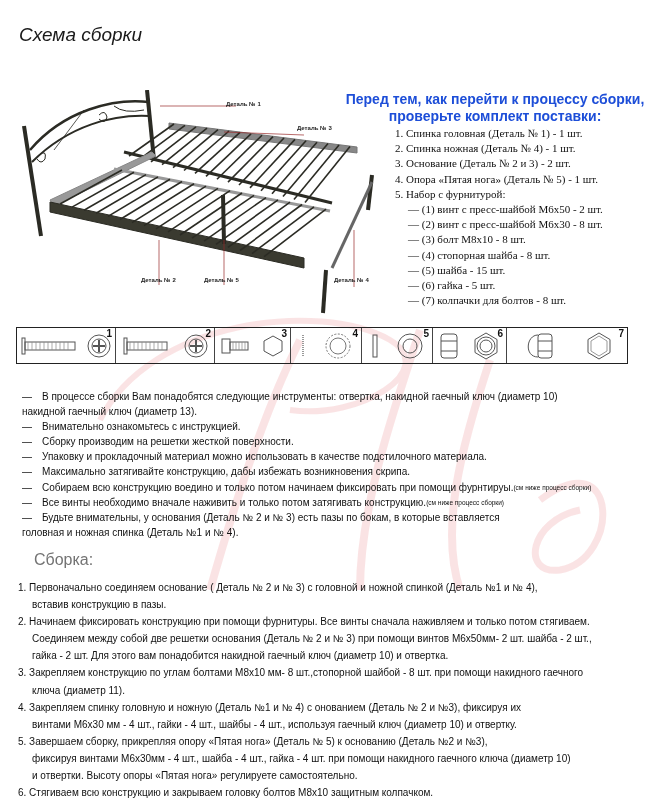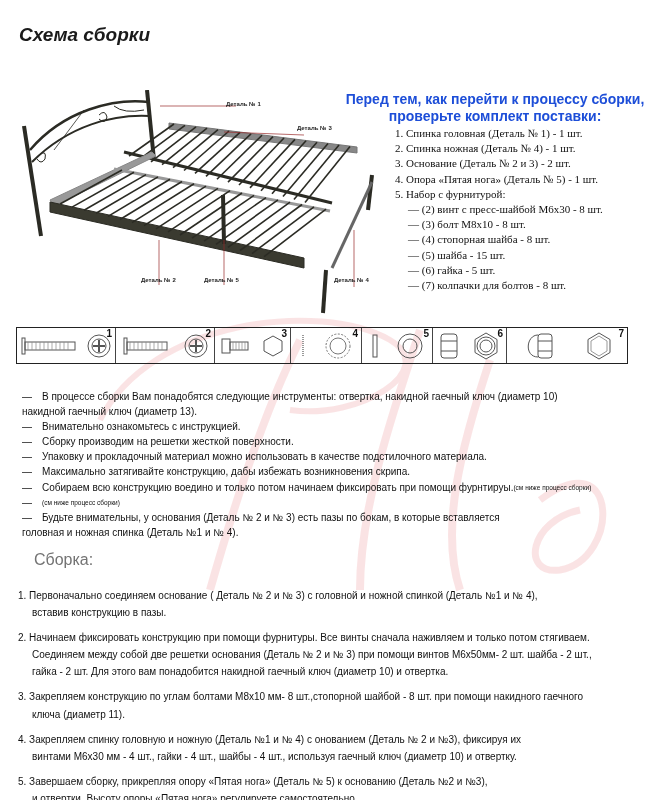--- a/index.html
+++ b/index.html
@@ -7,21 +7,21 @@
     width: 651px; height: 800px; position: relative; overflow: hidden;
     background: #ffffff; color: #111;
     font-family: "Liberation Sans", sans-serif;
   }
   .abs { position: absolute; }
   .watermark {
     position: absolute; left: 60px; top: 300px; width: 600px; height: 300px;
     pointer-events: none; opacity: 0.12;
   }
   .title {
-    left: 19px; top: 24px; font-size: 19px; font-style: italic; color: #1a1a1a; font-weight: bold;
+    left: 19px; top: 24px; font-size: 19px; font-style: italic; color: #1a1a1a;
   }
   .diagram { left: 14px; top: 90px; width: 370px; height: 230px; }
   .part-label { font-size: 6px; font-weight: bold; color: #222; position: absolute; }
   .kit-header {
     left: 345px; top: 91px; width: 300px; text-align: center;
     font-size: 14px; font-weight: bold; line-height: 17px; color: #1d4ed8;
   }
   .kit-list { left: 395px; top: 126px; font-size: 11px; line-height: 15.2px; font-family: Liberation Serif, serif; }
   .kit-list .li { white-space: nowrap; }
   .kit-sub { padding-left: 13px; }
@@ -36,21 +36,21 @@
   .cell:last-child { border-right: none; }
   .cell .num {
     position: absolute; top: 0px; right: 3px; font-size: 10px; font-weight: bold;
   }
   .notes { left: 22px; top: 389px; font-size: 10px; line-height: 15.1px; }
   .note { display: flex; white-space: nowrap; }
   .note .dash { width: 20px; flex: none; }
   .small { font-size: 6.5px; }
   .assembly-title { left: 34px; top: 551px; font-size: 16px; color: #737373; }
   .steps { left: 18px; top: 579px; font-size: 10px; line-height: 17.1px; }
-  .step { white-space: nowrap; margin-top: 8px; }
+  .step { white-space: nowrap; }
   .step .cont { padding-left: 14px; }
 </style>
 </head>
 <body>
 
 <svg class="watermark" viewBox="0 0 600 300">
   <path d="M40 120 C 90 20, 260 0, 330 40 C 380 70, 300 120, 230 110" fill="none" stroke="#d9252b" stroke-width="6"></path>
   <path d="M240 40 C 200 120, 170 220, 150 290" fill="none" stroke="#d9252b" stroke-width="8"></path>
   <path d="M360 30 C 330 120, 300 210, 300 290" fill="none" stroke="#d9252b" stroke-width="8"></path>
   <path d="M430 60 C 400 150, 380 230, 400 290" fill="none" stroke="#d9252b" stroke-width="8"></path>
@@ -150,20 +150,21 @@
 <div class="abs kit-header">
   <div>Перед тем, как перейти к процессу сборки,</div>
   <div>проверьте комплект поставки:</div>
 </div>
 <div class="abs kit-list">
   <div class="li">1. Спинка головная (Деталь № 1) - 1 шт.</div>
   <div class="li">2. Спинка ножная (Деталь № 4) - 1 шт.</div>
   <div class="li">3. Основание (Деталь № 2 и 3) - 2 шт.</div>
   <div class="li">4. Опора «Пятая нога» (Деталь № 5) - 1 шт.</div>
   <div class="li">5. Набор с фурнитурой:</div>
+  <div class="li kit-sub">— (1) винт с пресс-шайбой М6х50 - 2 шт.</div>
   <div class="li kit-sub">— (2) винт с пресс-шайбой М6х30 - 8 шт.</div>
   <div class="li kit-sub">— (3) болт М8х10 - 8 шт.</div>
   <div class="li kit-sub">— (4) стопорная шайба - 8 шт.</div>
   <div class="li kit-sub">— (5) шайба - 15 шт.</div>
   <div class="li kit-sub">— (6) гайка - 5 шт.</div>
   <div class="li kit-sub">— (7) колпачки для болтов - 8 шт.</div>
 </div>
 
 <div class="abs parts-strip">
   <div class="cell" style="width:98px">
@@ -273,20 +274,21 @@
       <span class="dash">—</span>
       <span>Максимально затягивайте конструкцию, дабы избежать возникновения скрипа.</span>
     </div>
   <div class="note">
       <span class="dash">—</span>
       <span>Собираем всю конструкцию воедино и только потом начинаем фиксировать при помощи фурнтируы.</span>
       <span class="small">(см ниже процесс сборки)</span>
     </div>
   <div class="note">
       <span class="dash">—</span>
+      <span>Все винты необходимо вначале наживить и только потом затягивать конструкцию.</span>
       <span class="small">(см ниже процесс сборки)</span>
     </div>
   <div>
     <div class="note">
         <span class="dash">—</span>
         <span>Будьте внимательны, у основания (Деталь № 2 и № 3) есть пазы по бокам, в которые вставляется</span>
       </div>
     <div class="note cont">головная и ножная спинка (Деталь №1 и № 4).</div>
   </div>
 </div>
@@ -305,18 +307,19 @@
   <div class="step">
     <div>3. Закрепляем конструкцию по углам болтами М8х10 мм- 8 шт.,стопорной шайбой - 8 шт. при помощи накидного гаечного</div>
     <div class="cont">ключа (диаметр 11).</div>
   </div>
   <div class="step">
     <div>4. Закрепляем спинку головную и ножную (Деталь №1 и № 4) с онованием (Деталь № 2 и №3), фиксируя их</div>
     <div class="cont">винтами М6х30 мм - 4 шт., гайки - 4 шт., шайбы - 4 шт., используя гаечный ключ (диаметр 10) и отвертку.</div>
   </div>
   <div class="step">
     <div>5. Завершаем сборку, прикрепляя опору «Пятая нога» (Деталь № 5) к основанию (Деталь №2 и №3),</div>
+    <div class="cont">фиксируя винтами М6х30мм - 4 шт., шайба - 4 шт., гайка - 4 шт.  при помощи накидного гаечного ключа (диаметр 10)</div>
     <div class="cont">и отвертки. Высоту опоры «Пятая нога» регулируете самостоятельно.</div>
   </div>
   <div class="step">
     <div>6. Стягиваем всю конструкцию и закрываем головку болтов М8х10 защитным колпачком.</div>
   </div>
 </div>
 
 </body></html>

